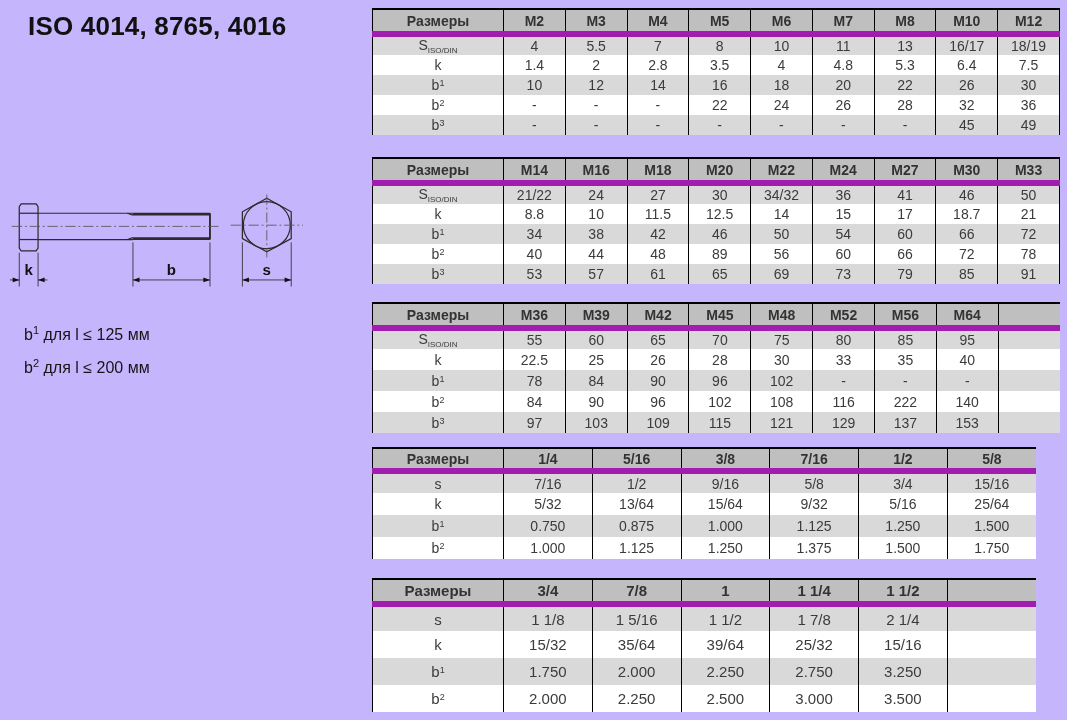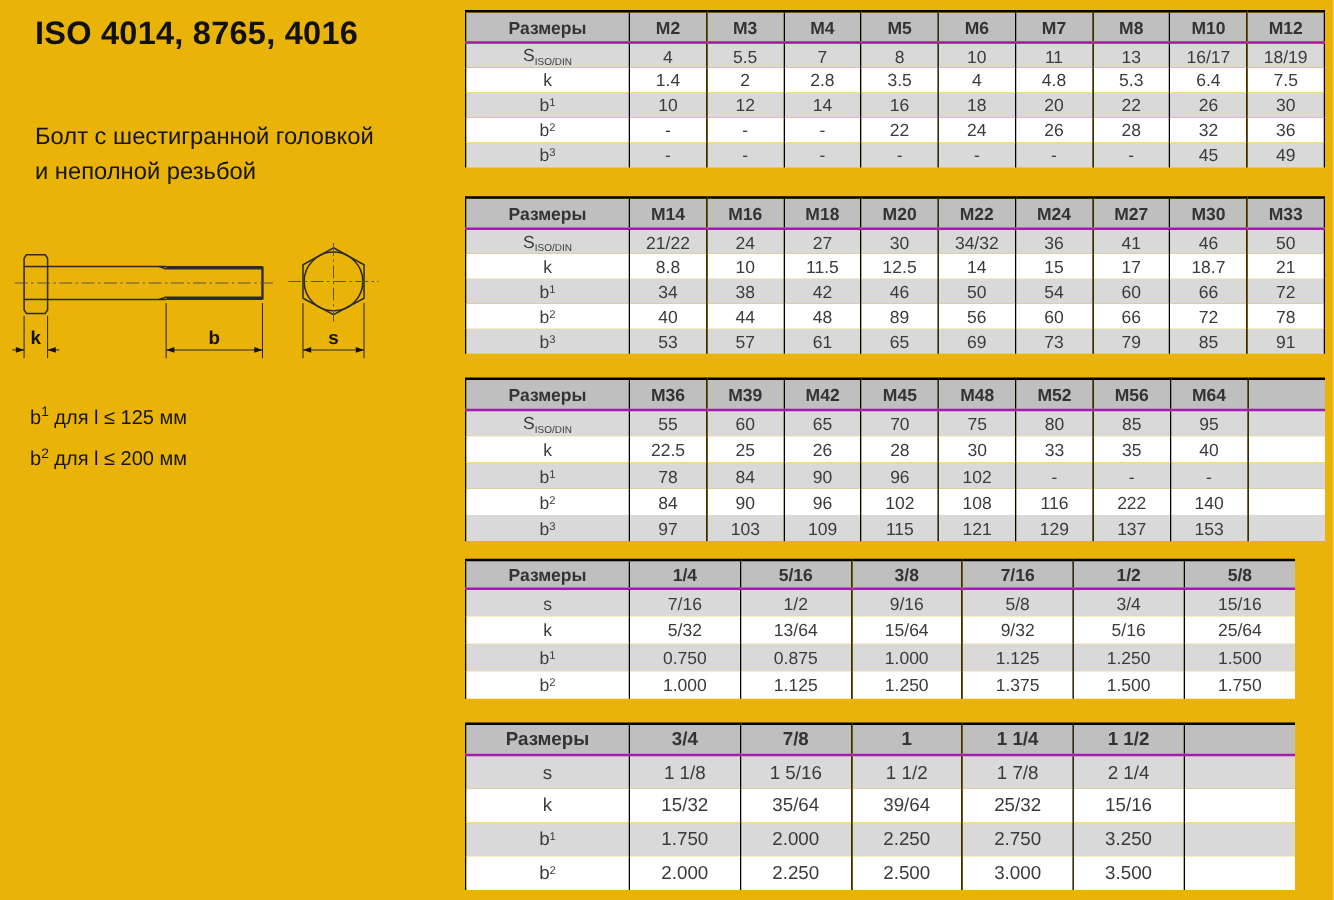--- a/index.html
+++ b/index.html
@@ -1,17 +1,17 @@
 <!DOCTYPE html>
 <html><head>
 <meta charset="utf-8">
 <style>
   html,body { margin:0; padding:0; background:#fff; }
   .page {
-    position:relative; width:1067px; height:720px; background:#eab308;
+    position:relative; width:1067px; height:720px; background:#c4b5fd;
     font-family:"Liberation Sans", sans-serif; color:#3f3f3f; overflow:hidden;
   }
   
   .title {
     position:absolute; left:28px; top:8px;
     font-size:26px; font-weight:700; color:#111; line-height:37px; letter-spacing:0.2px;
   }
   .subtitle {
     position:absolute; left:28px; top:96px;
     font-size:19px; color:#151515; line-height:28px; font-weight:400;
@@ -26,21 +26,21 @@
   
   .tbl { position:absolute; left:372px; }
   .tbl table { border-collapse:collapse; table-layout:fixed; font-size:14px; color:#3b3b3b; }
   .t-metric table { width:688px; }
   .t-imp table { width:664px; }
   .tbl th, .tbl td {
     border-left:1px solid #000; padding:0; text-align:center; vertical-align:middle;
     font-weight:400; overflow:hidden; white-space:nowrap;
   }
   .tbl thead th {
-    background:#bfbfbf; border-top:2px solid #000; border-bottom:2px solid #a21caf;
+    background:#bfbfbf; border-top:2px solid #000; border-bottom:6px solid #a21caf;
     font-weight:700; color:#333;
   }
   .tbl th.corner { width:130px; }
   .tbl.rb tr > *:last-child { border-right:1px solid #000; }
   .tbl tbody tr:nth-child(odd) > * { background:#d9d9d9; }
   .tbl tbody tr:nth-child(even) > * { background:#ffffff; }
   .tbl sub { font-size:8px; vertical-align:-3px; letter-spacing:0; }
   .tbl sup { font-size:9px; vertical-align:4px; }
   .t1 { top:8px; }  .t2 { top:157px; }  .t3 { top:302px; }  .t4 { top:447px; }  .t5 { top:578px; }
   .t1 thead tr, .t2 thead tr, .t3 thead tr { height:25px; }
@@ -52,24 +52,20 @@
 </style>
 </head>
 <body>
 
 <div class="page">
 
   <div class="title">
     <div>ISO 4014, 8765, 4016</div>
   </div>
 
-  <div class="subtitle">
-    <div>Болт с шестигранной головкой</div>
-    <div>и неполной резьбой</div>
-  </div>
 
   <svg class="diagram" viewBox="0 0 330 118" xmlns="http://www.w3.org/2000/svg">
     <g stroke="#2b2b2b" stroke-width="1.3" fill="none">
 
       <polygon points="14,12 30,12 32,15 32,59 30,62 14,62 12,59 12,15"></polygon>
       <line x1="12" y1="22" x2="32" y2="22"></line>
       <line x1="12" y1="50" x2="32" y2="50"></line>
 
       <line x1="32" y1="22" x2="133" y2="22"></line>
       <line x1="32" y1="50" x2="133" y2="50"></line>

